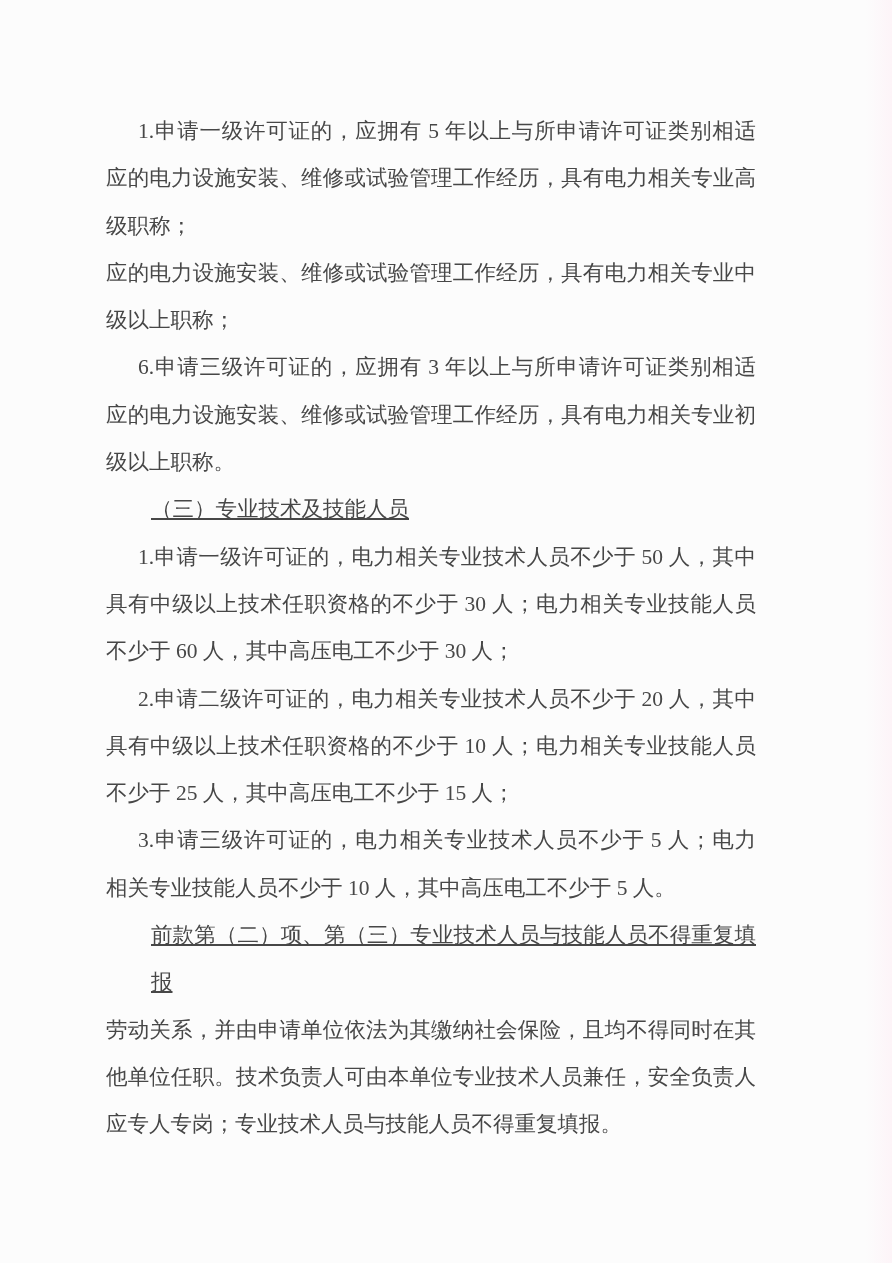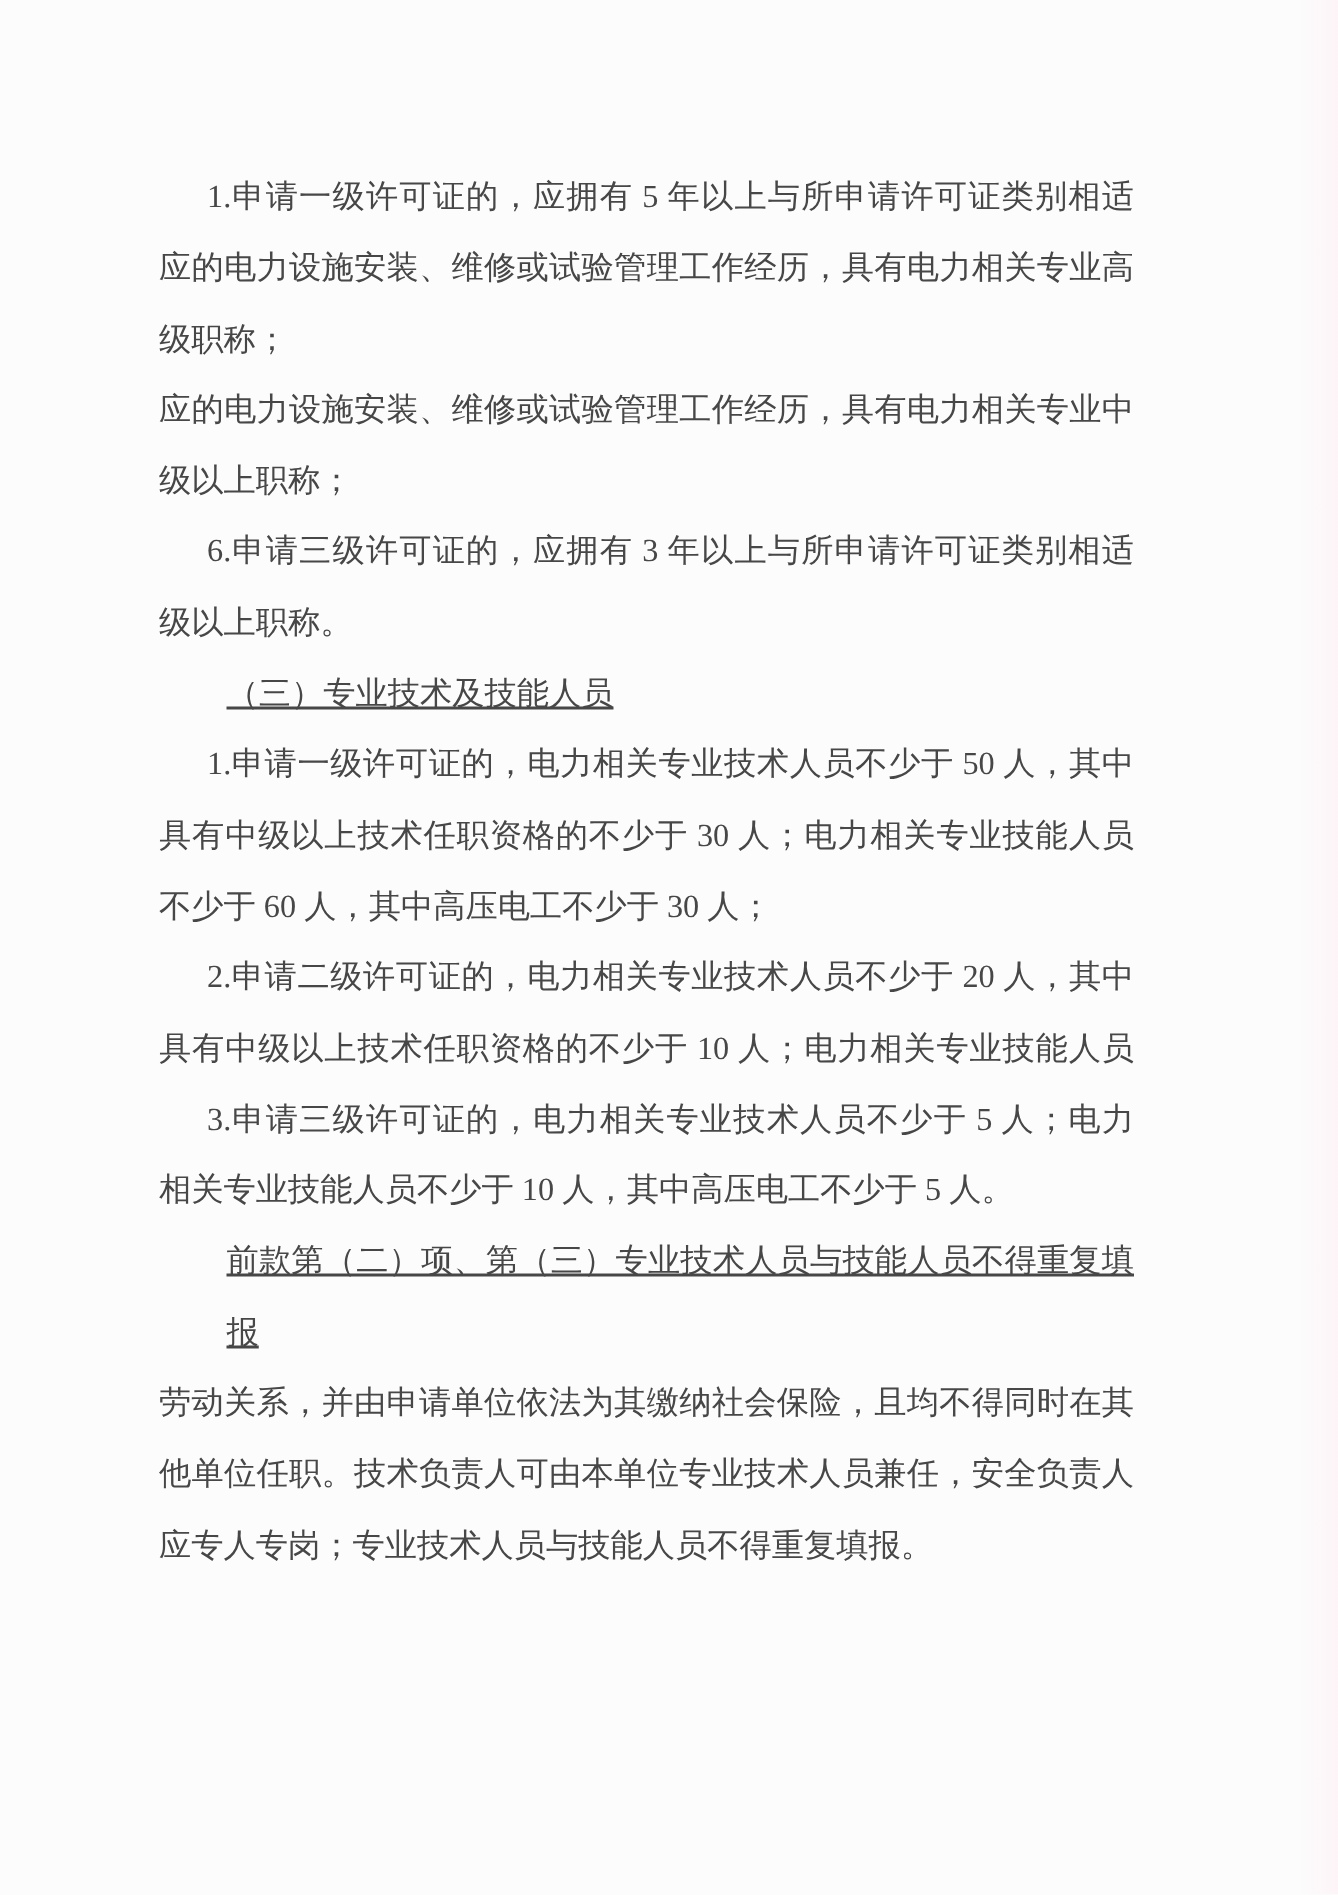--- a/index.html
+++ b/index.html
@@ -55,36 +55,38 @@
       <div class="line last">级职称；</div>
     </div>
 
     <div class="para">
       <div class="line">应的电力设施安装、维修或试验管理工作经历，具有电力相关专业中</div>
       <div class="line last">级以上职称；</div>
     </div>
 
     <div class="para">
       <div class="line indent-num">6.申请三级许可证的，应拥有 3 年以上与所申请许可证类别相适</div>
+      <div class="line">应的电力设施安装、维修或试验管理工作经历，具有电力相关专业初</div>
       <div class="line last">级以上职称。</div>
     </div>
 
     <div class="para">
       <div class="line last indent-full">（三）专业技术及技能人员</div>
     </div>
 
     <div class="para">
       <div class="line indent-num">1.申请一级许可证的，电力相关专业技术人员不少于 50 人，其中</div>
       <div class="line">具有中级以上技术任职资格的不少于 30 人；电力相关专业技能人员</div>
       <div class="line last">不少于 60 人，其中高压电工不少于 30 人；</div>
     </div>
 
     <div class="para">
       <div class="line indent-num">2.申请二级许可证的，电力相关专业技术人员不少于 20 人，其中</div>
       <div class="line">具有中级以上技术任职资格的不少于 10 人；电力相关专业技能人员</div>
+      <div class="line last">不少于 25 人，其中高压电工不少于 15 人；</div>
     </div>
 
     <div class="para">
       <div class="line indent-num">3.申请三级许可证的，电力相关专业技术人员不少于 5 人；电力</div>
       <div class="line last">相关专业技能人员不少于 10 人，其中高压电工不少于 5 人。</div>
     </div>
 
     <div class="para">
       <div class="line indent-full">前款第（二）项、第（三）专业技术人员与技能人员不得重复填报</div>
       <div class="line">劳动关系，并由申请单位依法为其缴纳社会保险，且均不得同时在其</div>

